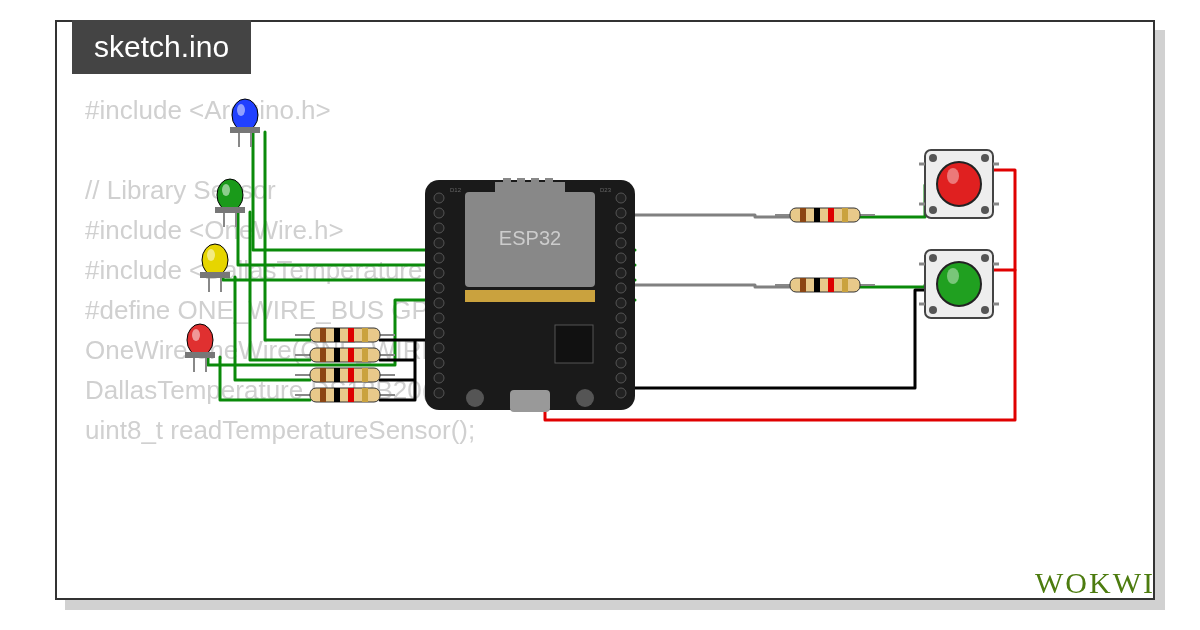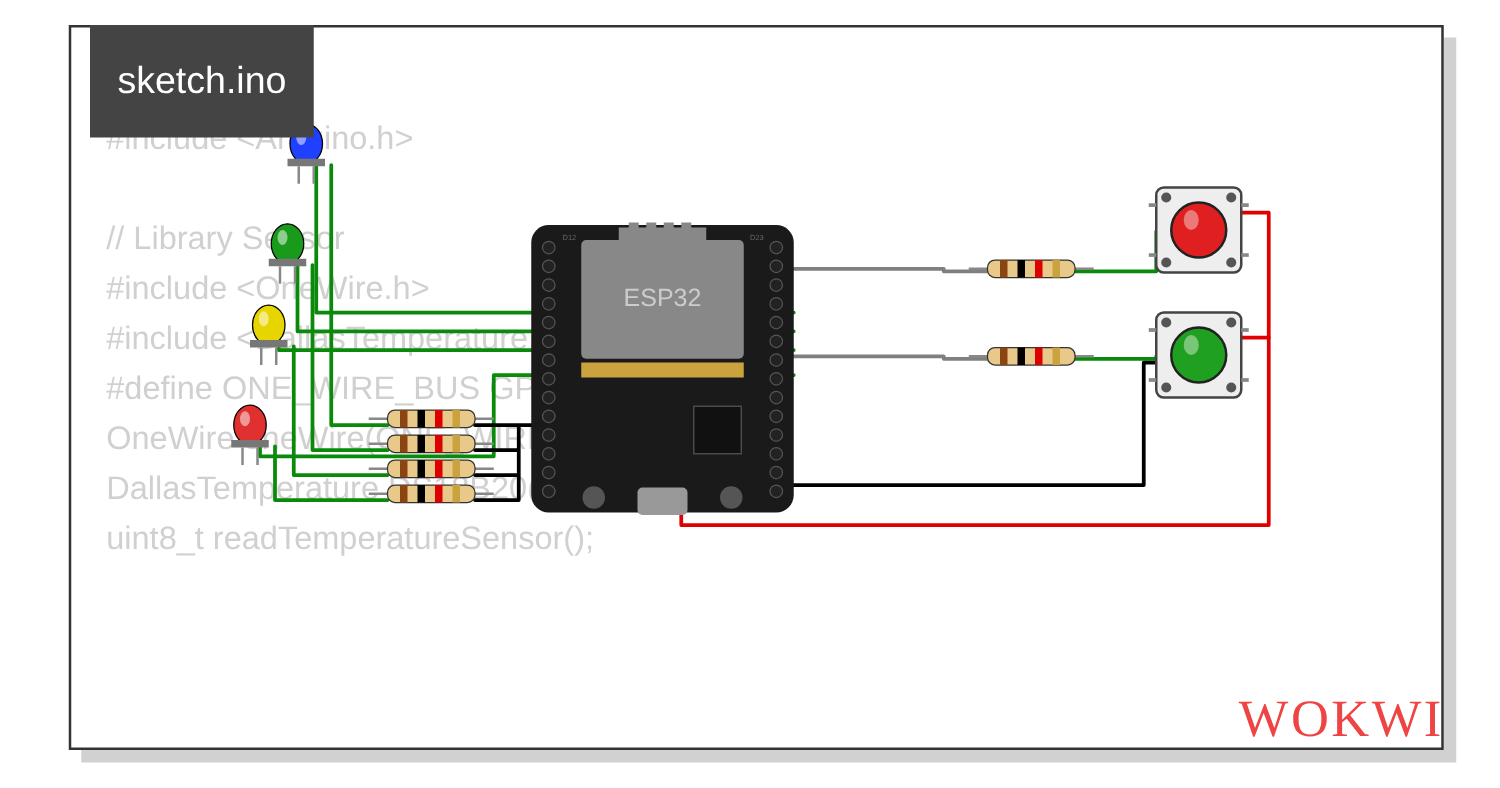--- a/index.html
+++ b/index.html
@@ -10,43 +10,43 @@
     width: 1100px; height: 580px;
     background: #fff;
     border: 2px solid #333;
     box-shadow: 10px 10px 0 rgba(0,0,0,0.18);
   }
   .tab {
     position: absolute;
     left: 72px; top: 20px;
     background: #444;
     color: #fff;
-    padding: 28px 22px;
+    padding: 10px 22px;
     font-size: 30px;
     font-family: Arial, sans-serif;
     z-index: 10;
   }
   .code {
     position: absolute;
     left: 85px; top: 90px;
     font-size: 26px;
     line-height: 40px;
     color: #d0d0d0;
     font-family: Arial, sans-serif;
     white-space: pre;
     z-index: 1;
   }
   .logo {
     position: absolute;
     right: 45px; bottom: 30px;
-    font-size: 42px;
+    font-size: 30px;
     font-family: "Comic Sans MS", cursive;
     letter-spacing: 2px;
     font-weight: 400;
-    color: #ef4444;
+    color: #4d7c0f;
     z-index: 20;
   }
   .canvas {
     position: absolute;
     left: 55px; top: 20px;
     width: 1100px; height: 580px;
     z-index: 5;
   }
 </style>
 </head>

